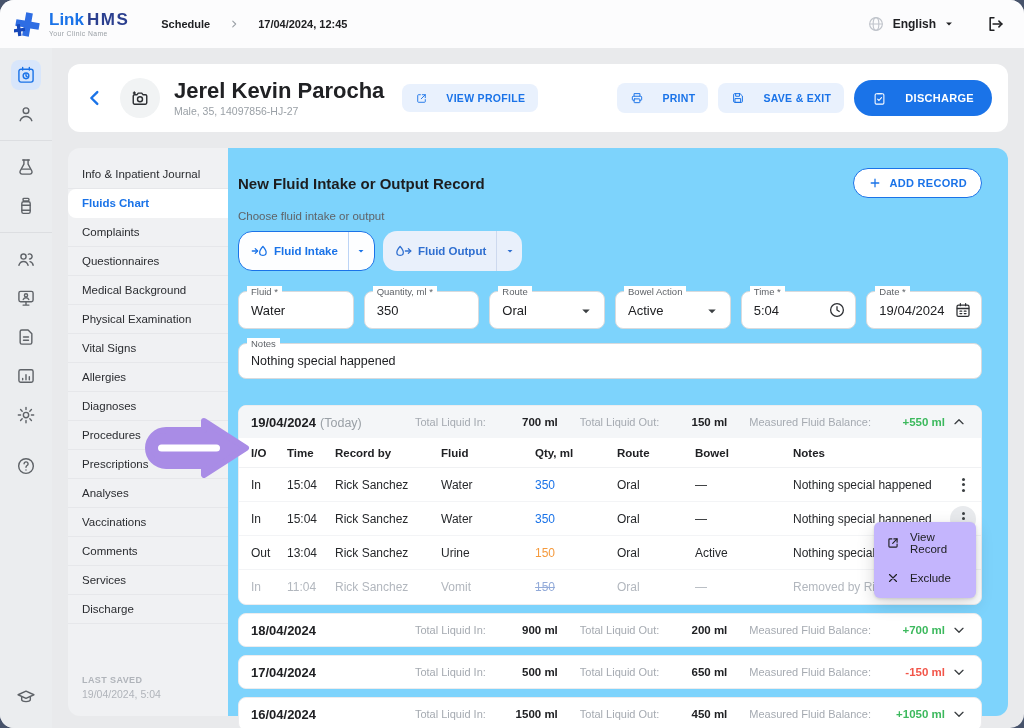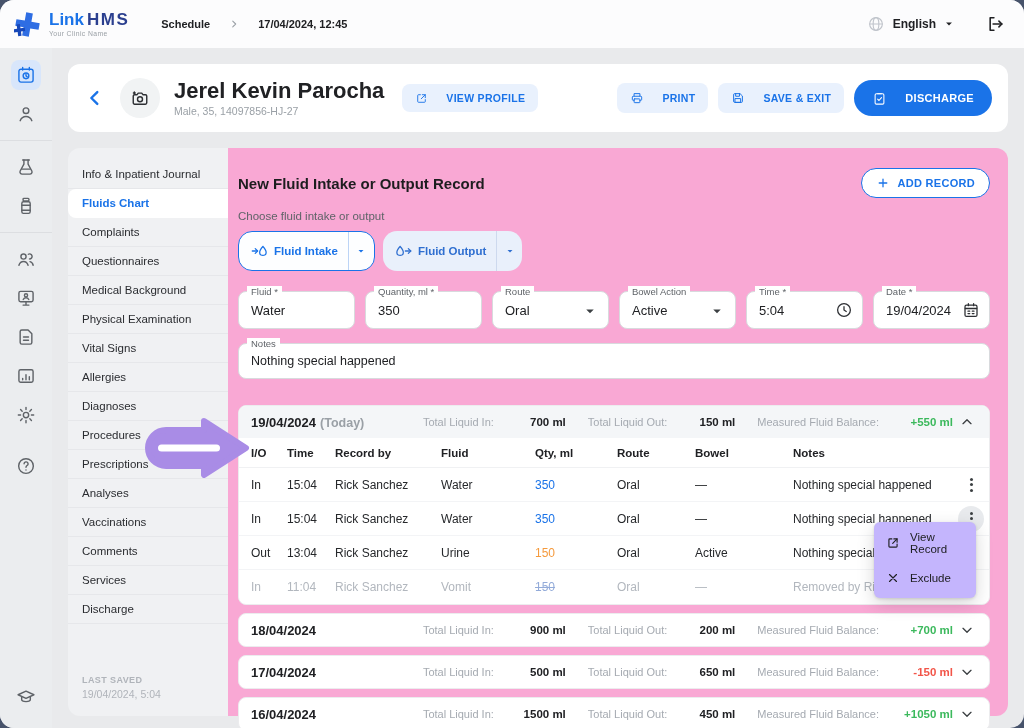--- a/index.html
+++ b/index.html
@@ -46,21 +46,21 @@
 
   
   .nav-panel{position:absolute;left:68px;top:148px;width:160px;bottom:12px;background:#f0f1f3;border-radius:12px 0 0 12px;padding-top:12px;}
   .nav-item{height:29px;display:flex;align-items:center;padding-left:14px;font-size:11.5px;color:#2a2c30;cursor:pointer;border-bottom:1px solid #e6e7ea;margin-left:0;}
   .nav-item.active{background:#fff;color:#1a73e8;font-weight:600;border-radius:8px 0 0 8px;border-bottom-color:transparent;}
   .last-saved{position:absolute;left:14px;bottom:16px;color:#b0b4ba;}
   .ls-label{font-size:9px;font-weight:700;letter-spacing:.4px;}
   .ls-value{font-size:10.5px;margin-top:3px;}
 
   
-  .content{position:absolute;left:228px;top:148px;right:16px;bottom:12px;background:#f9a8d4;border-radius:0 12px 12px 0;padding:20px 18px 0 10px;}
+  .content{position:absolute;left:228px;top:148px;right:16px;bottom:12px;background:#7dd3fc;border-radius:0 12px 12px 0;padding:20px 26px 0 10px;}
   .row1{display:flex;align-items:center;justify-content:space-between;}
   .main-title{font-size:15px;font-weight:700;color:#1d1d1f;}
   .add-record{height:30px;border:1.5px solid #1a73e8;background:#fff;color:#1a73e8;font-size:11px;border-radius:16px;padding:0 14px;gap:7px;}
   .choose-label{font-size:11.5px;color:#5f6368;margin-top:12px;}
   .type-row{display:flex;gap:8px;margin-top:9px;}
   .seg-btn{height:40px;display:flex;align-items:stretch;border-radius:14px;font-size:11.5px;cursor:pointer;}
   .seg-main{display:flex;align-items:center;gap:6px;padding:0 10px 0 12px;}
   .seg-caret{display:flex;align-items:center;justify-content:center;width:26px;}
   .seg-intake{border:1.5px solid #1a73e8;color:#1a73e8;font-weight:700;background:#fdfeff;}
   .seg-intake .seg-caret{border-left:1px solid #bcd4f6;}
@@ -77,21 +77,21 @@
   .ficon{position:absolute;right:9px;top:50%;transform:translateY(-50%);width:18px;height:18px;color:#2d2f33;}
   .ficon svg{width:18px;height:18px;display:block;}
 
   
   .sections{margin-top:26px;}
   .section{border:1px solid #ececee;border-radius:8px;background:#fff;overflow:hidden;}
   .section + .section{margin-top:8px;}
   .sec-header{height:32px;display:grid;grid-template-columns:1fr auto 64px auto 60px auto 66px 28px;align-items:center;padding:0 8px 0 12px;cursor:pointer;}
   .section.expanded .sec-header{background:#f4f6f8;}
   .sec-date{font-size:13px;font-weight:700;color:#202124;}
-  .sec-suffix{font-weight:700;color:#9aa0a6;font-size:12.5px;margin-left:4px;}
+  .sec-suffix{font-weight:400;color:#9aa0a6;font-size:12.5px;margin-left:4px;}
   .tlabel{font-size:11px;color:#a5aab1;padding-left:22px;padding-right:8px;justify-self:end;white-space:nowrap;}
   .tvalue{font-size:11.5px;font-weight:700;color:#202124;justify-self:end;white-space:nowrap;}
   .balance.pos{color:#3cb95d;}
   .balance.neg{color:#f25549;}
   .sec-chevron{justify-self:center;color:#3c4043;width:16px;height:16px;cursor:pointer;}
   .sec-chevron svg{width:16px;height:16px;stroke-width:2;}
   .tgrid{display:grid;grid-template-columns:36px 48px 106px 94px 82px 78px 98px 1fr 36px;align-items:center;padding-left:12px;}
   .thead{height:30px;border-bottom:1px solid #f0f1f3;font-size:11.5px;font-weight:700;color:#202124;}
   .trow{height:34px;border-bottom:1px solid #f3f4f6;font-size:12px;color:#26282b;}
   .trow:last-child{border-bottom:none;}

